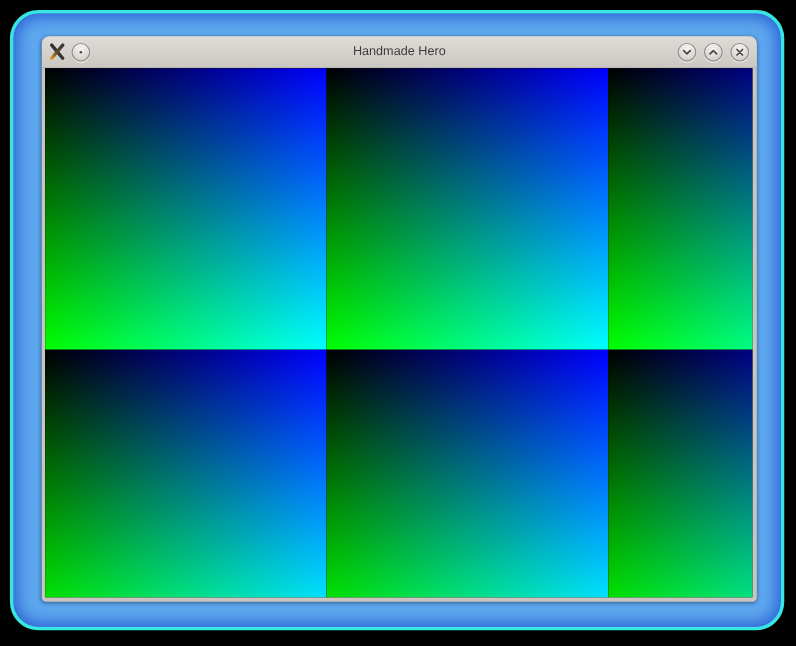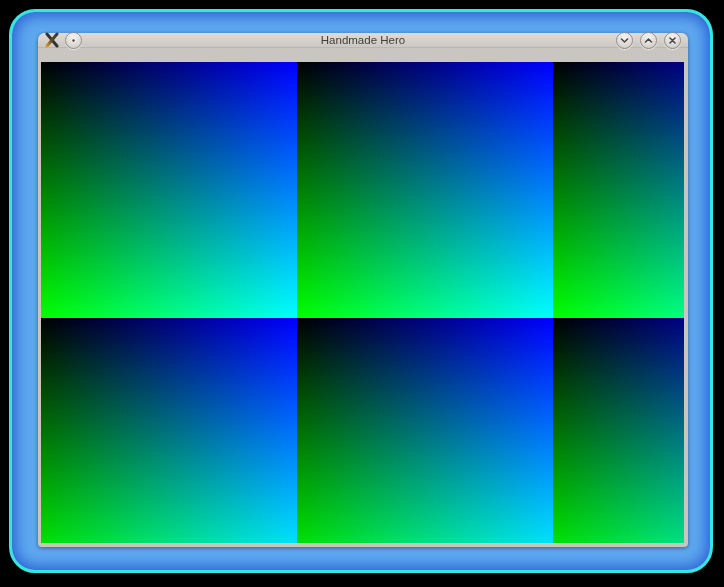--- a/index.html
+++ b/index.html
@@ -21,21 +21,21 @@
 
   
   .window {
     position:absolute; left:38px; top:33px; width:650px; height:514px;
     background:var(--frame-border, #c9c6c2);
     border-radius:7px 7px 4px 4px;
     box-shadow:0 1px 4px rgba(0,0,40,.45);
   }
 
   .titlebar {
-    position:relative; height:15px;
+    position:relative; height:29px;
     background:linear-gradient(var(--tb-top, #dfdcd8), var(--tb-bottom, #cbc7c3));
     border-radius:7px 7px 0 0;
     border-bottom:1px solid #b9b5b1;
     box-sizing:border-box;
     display:flex; 
     padding:0 7px 0 6px;
   }
   .tb-left { display:flex; align-items:center; gap:5px; }
   .tb-right { margin-left:auto; display:flex; align-items:center; gap:7px; }
 

